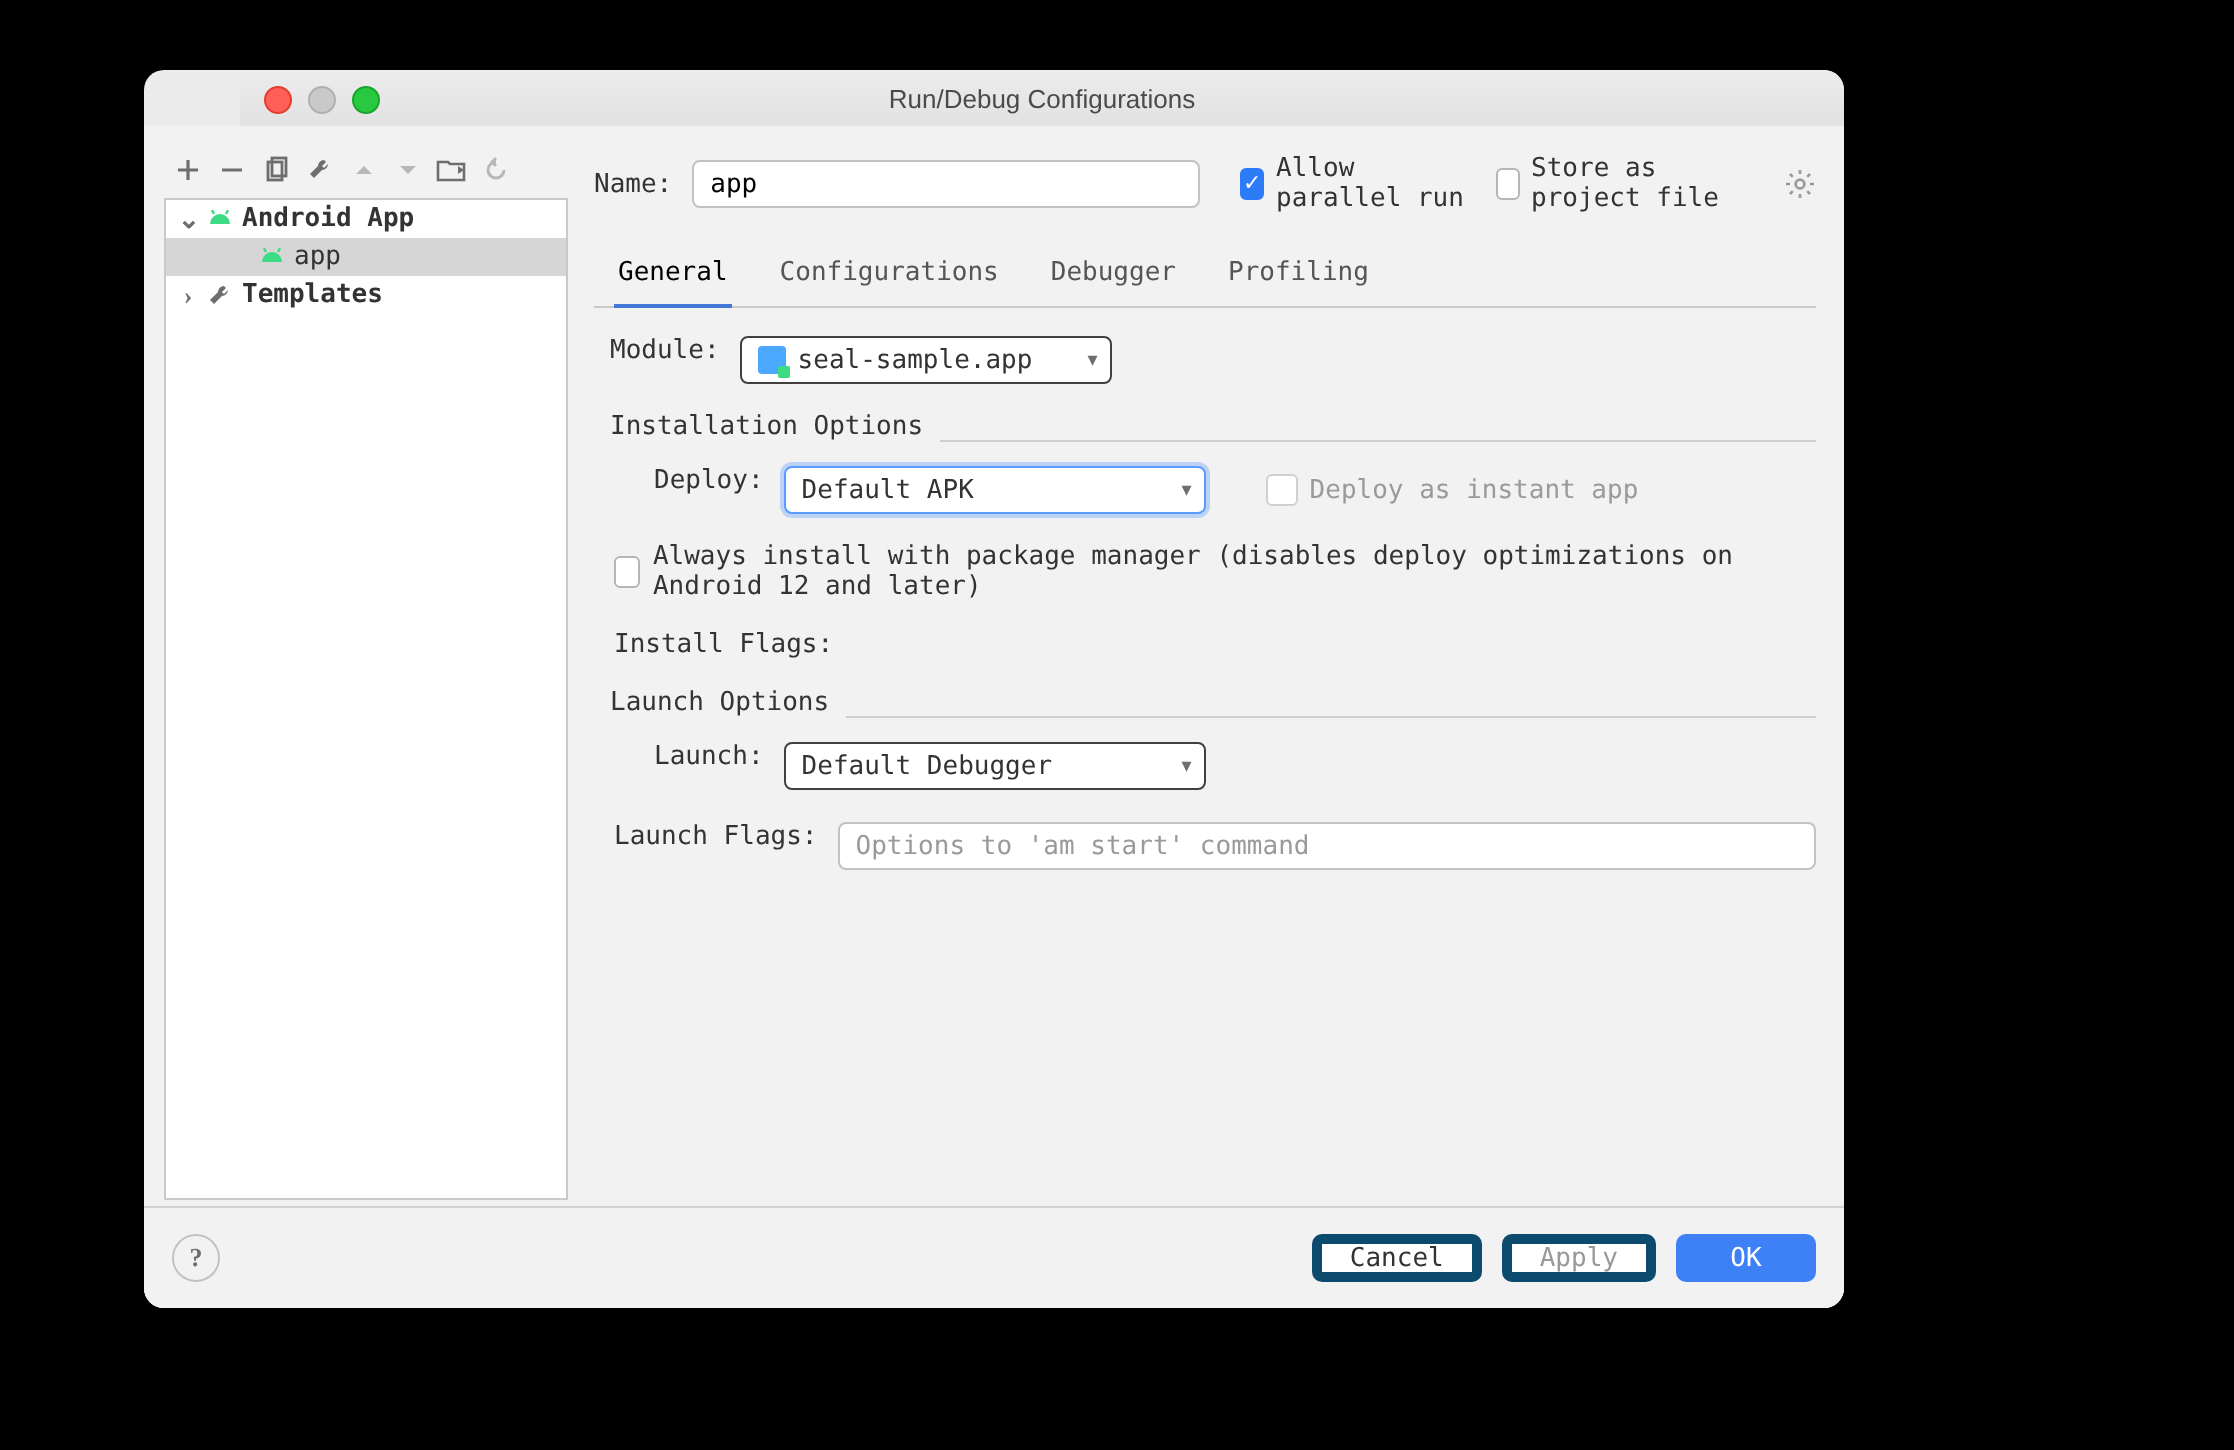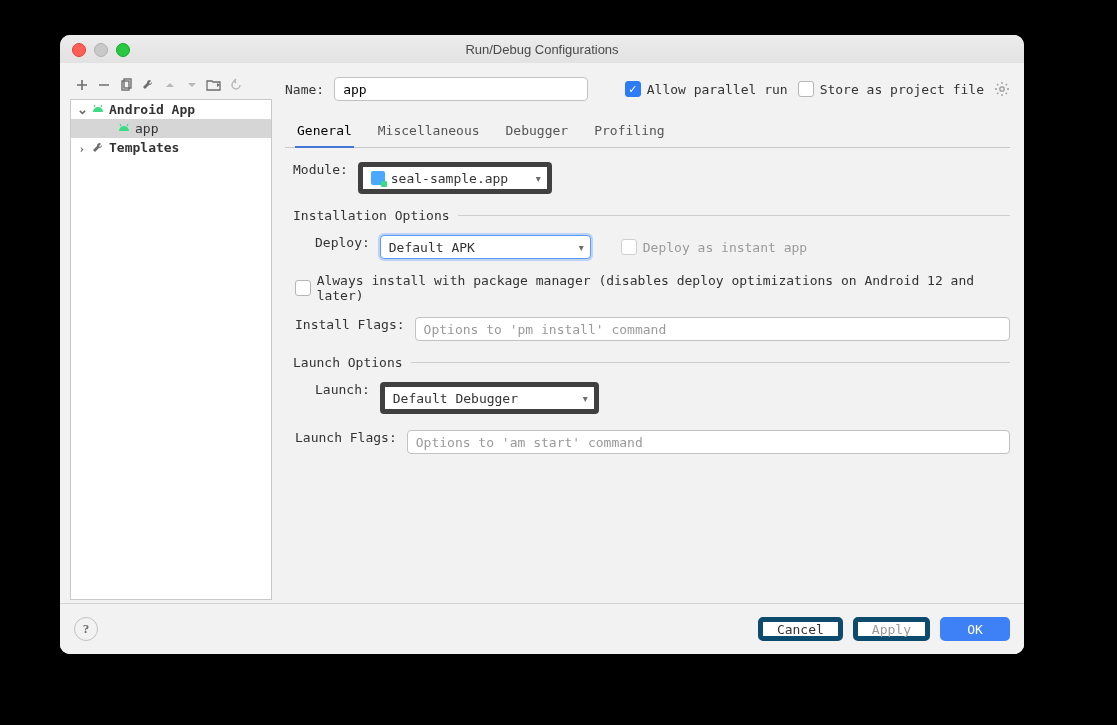--- a/index.html
+++ b/index.html
@@ -1,16 +1,16 @@
 <!DOCTYPE html>
 <html><head>
 <meta charset="utf-8">
 <style>
   html, body { margin:0; padding:0; background:#000; width:1117px; height:725px; font-family:"SF Mono","Menlo","Monaco",monospace; font-size:13px; color:#333; }
-  .window { position:absolute; left:60px; top:35px; width:964px; height:619px; background:#ececec; border-radius:10px; box-shadow:0 20px 50px rgba(0,0,0,0.6); overflow:hidden; }
+  .window { position:absolute; left:72px; top:35px; width:802px; height:619px; background:#ececec; border-radius:10px; box-shadow:0 20px 50px rgba(0,0,0,0.6); overflow:hidden;padding-left:48px; }
   
   .titlebar { height:28px; background:linear-gradient(#ececec,#e2e2e2); border-bottom:1px solid #d0d0d0; display:flex; align-items:center; position:relative; }
   .traffic { display:flex; gap:8px; position:absolute; left:12px; top:8px; }
   .traffic span { width:12px; height:12px; border-radius:50%; display:inline-block; }
   .tl-close { background:#ff5f57; border:0.5px solid #e33e32; }
   .tl-min   { background:#c9c9c9; border:0.5px solid #b0b0b0; }
   .tl-max   { background:#28c840; border:0.5px solid #17a62d; }
   .title    { margin:0 auto; font-family:-apple-system, "Helvetica Neue", Arial, sans-serif; font-size:13px; color:#4a4a4a; }
   
   .body { position:absolute; top:28px; bottom:0; left:0; right:0; background:#f2f2f2; }
@@ -37,28 +37,28 @@
   .chkbox.checked { background:#2d7bf6; border-color:#2d7bf6; }
   .chkbox.checked::after { content:"✓"; color:#fff; font-size:11px; line-height:1; font-family:-apple-system; }
   .gear { color:#9a9a9a; }
 
   .tabs { display:flex; gap:22px; border-bottom:1px solid #c9c9c9; margin-top:16px; padding:0 10px; }
   .tab { padding:6px 2px 8px; color:#555; cursor:pointer; }
   .tab.active { color:#000; border-bottom:2px solid #4277d8; margin-bottom:-1px; }
 
   .form { padding-top:14px; color:#333; }
   .form-row { display:flex; gap:10px; margin-bottom:14px; padding-left:8px; }
-  .combo { display:inline-flex; align-items:center; justify-content:space-between; height:22px; border:5px solid #404040; border-radius:4px; background:#fff; padding:0 6px 0 8px; color:#333; }
+  .combo { display:inline-flex; align-items:center; justify-content:space-between; height:22px; border:1px solid #404040; border-radius:4px; background:#fff; padding:0 6px 0 8px; color:#333; }
   .combo.focus { border:1px solid #5a9bff; box-shadow:0 0 0 2px rgba(90,155,255,0.35); }
   .combo .arrow { color:#6e6e6e; font-size:10px; margin-left:8px; font-family:-apple-system; }
   .mod-ico { width:14px; height:14px; background:#4aa8ff; border-radius:2px; margin-right:6px; display:inline-block; position:relative; }
   .mod-ico::after { content:""; position:absolute; right:-2px; bottom:-2px; width:6px; height:6px; background:#3ddc84; border-radius:1px; }
 
   .section { margin-top:6px; }
-  .section-title { display:flex; align-items:center; gap:8px; color:#333; padding-left:8px; }
+  .section-title { display:flex; align-items:flex-end; gap:8px; color:#333; padding-left:8px; }
   .hr { flex:1; height:1px; background:#cfcfcf; }
   .section-body { padding:12px 0 0 30px; }
   .section-body .form-row { padding-left:0; }
   .dis-text { color:#9a9a9a; }
   input.flags { height:22px; border:1px solid #c2c2c2; border-radius:4px; background:#fff; padding:0 8px; font-family:inherit; font-size:13px; flex:1; }
   input.flags::placeholder { color:#9a9a9a; }
 
   .footer { position:absolute; left:0; right:0; bottom:0; height:50px; border-top:1px solid #d3d3d3; background:#f2f2f2; display:flex; align-items:center; padding:0 14px; gap:10px; }
   .help { width:22px; height:22px; border:1px solid #c2c2c2; border-radius:50%; display:flex; align-items:center; justify-content:center; color:#6e6e6e; font-family:-apple-system; font-weight:bold; }
   .footer .spacer { flex:1; }
@@ -177,21 +177,21 @@
         <span class="gear">
             <svg width="16" height="16" viewBox="0 0 16 16">
               <circle cx="8" cy="8" r="2.2" fill="none" stroke="currentColor" stroke-width="1.3"></circle>
               <path d="M8 1v2M8 13v2M1 8h2M13 8h2M3 3l1.4 1.4M11.6 11.6L13 13M13 3l-1.4 1.4M4.4 11.6L3 13" stroke="currentColor" stroke-width="1.3"></path>
             </svg>
           </span>
       </div>
 
       <div class="tabs">
         <div class="tab active">General</div>
-        <div class="tab">Miscellaneous</div>
+        <div class="tab">Configurations</div>
         <div class="tab">Debugger</div>
         <div class="tab">Profiling</div>
       </div>
 
       <div class="form">
 
         <div class="form-row">
           <span class="label">Module:</span>
           <span class="combo" style="width:170px">
             <span style="display:inline-flex;align-items:center">
@@ -221,21 +221,20 @@
               </label>
             </div>
             <div class="form-row" style="margin-left:-20px">
               <label class="chk">
                 <span class="chkbox"></span>
                 <span>Always install with package manager (disables deploy optimizations on Android 12 and later)</span>
               </label>
             </div>
             <div class="form-row" style="margin-left:-20px">
               <span class="label">Install Flags:</span>
-              <input class="flags" placeholder="Options to 'pm install' command" style="">
             </div>
           </div>
         </div>
 
         <div class="section">
           <div class="section-title">
             <span>Launch Options</span>
             <span class="hr"></span>
           </div>
           <div class="section-body">

